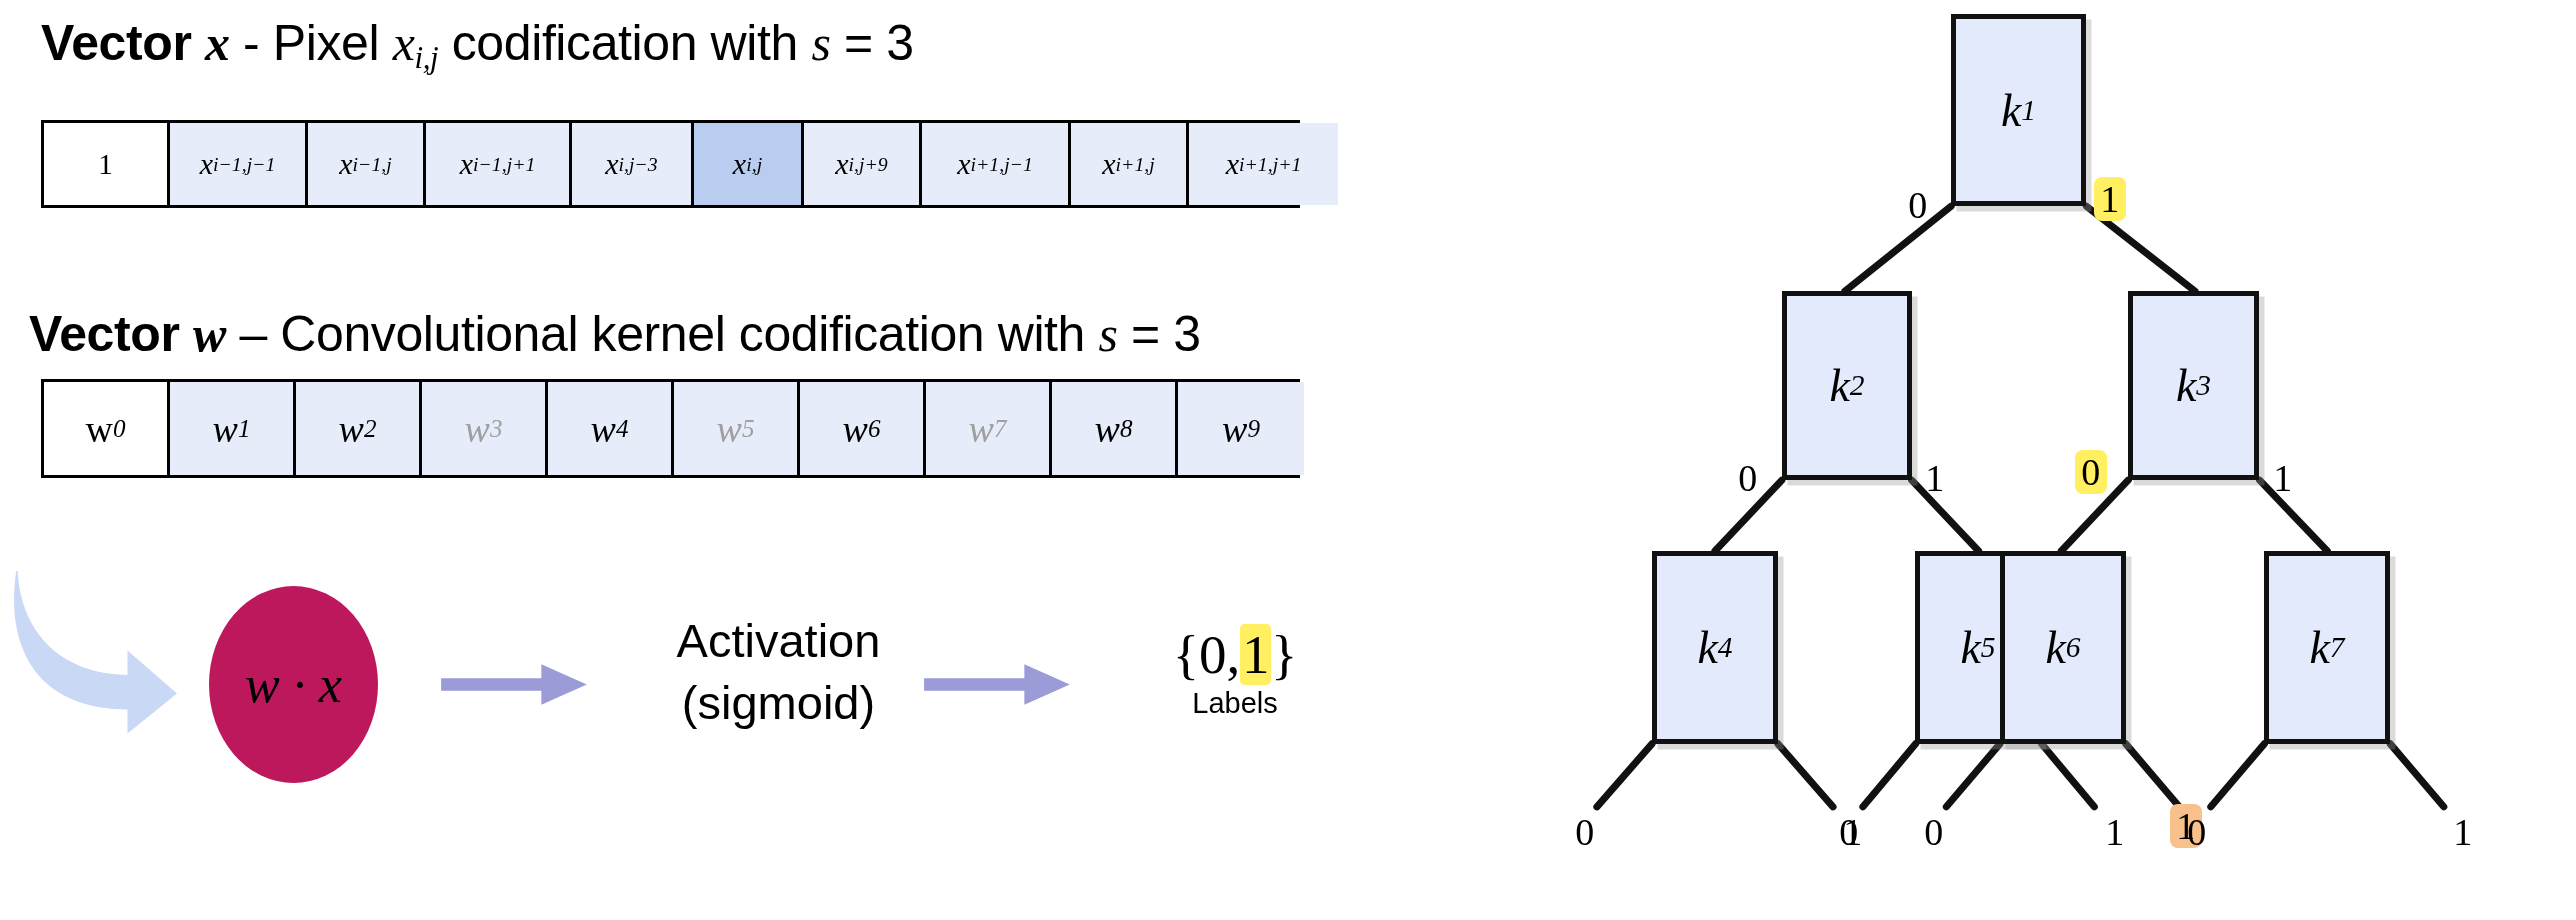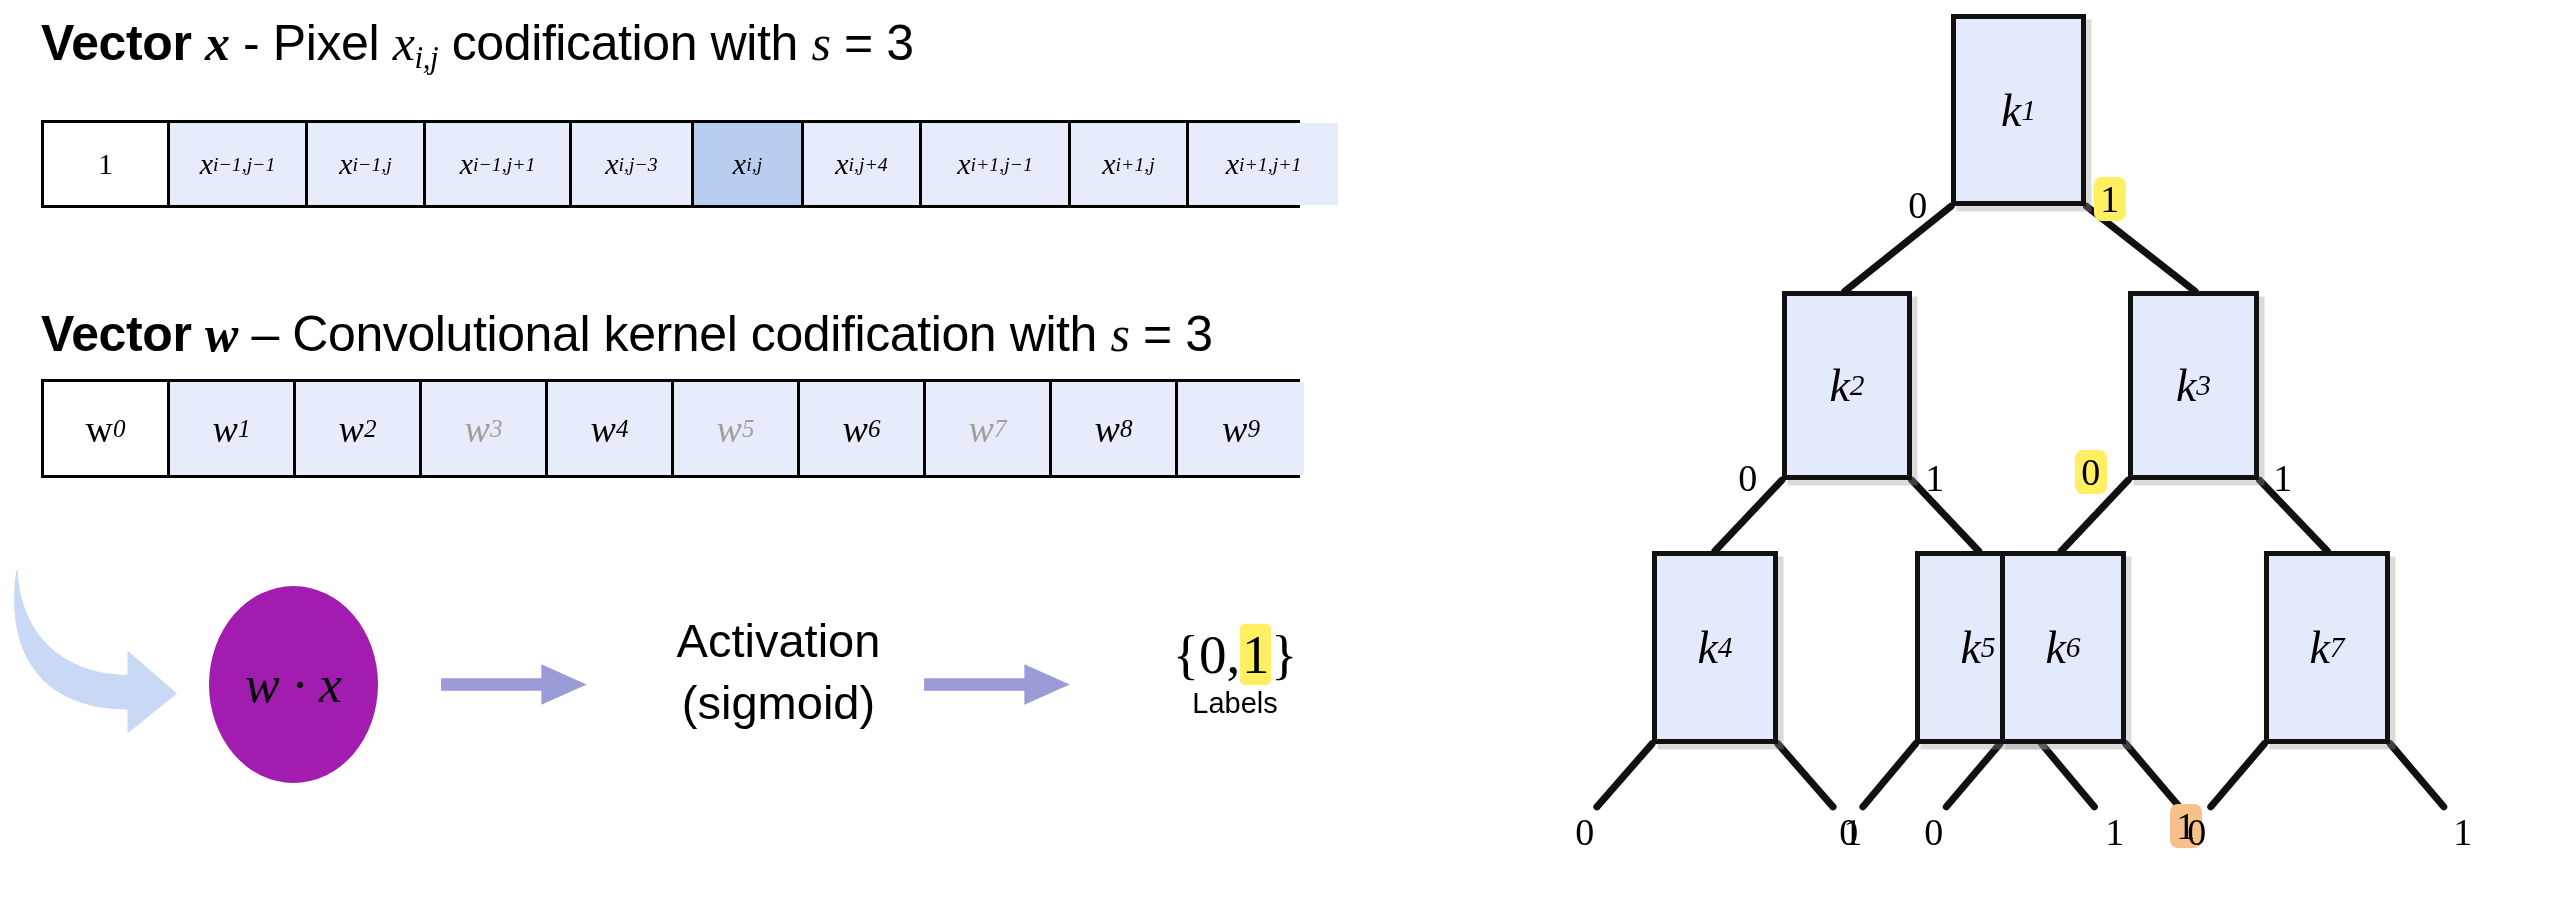--- a/index.html
+++ b/index.html
@@ -94,21 +94,21 @@
     height: 169px;
   }
 
   #wx-ellipse {
     position: absolute;
     left: 209px;
     top: 35px;
     width: 169px;
     height: 197px;
     border-radius: 50%;
-    background: #a21caf;
+    background: #be185d;
     display: flex;
     align-items: center;
     justify-content: center;
     font-family: "Liberation Serif", serif;
     font-style: italic;
     font-size: 52px;
   }
 
   .flow-arrow {
     position: absolute;
@@ -226,37 +226,37 @@
         <div class="vcell" style="flex: 0 0 122px;">
           <span>x</span>
           <span class="sub">i,j−3</span>
         </div>
         <div class="vcell accent" style="flex: 0 0 110px;">
           <span>x</span>
           <span class="sub">i,j</span>
         </div>
         <div class="vcell" style="flex: 0 0 118px;">
           <span>x</span>
-          <span class="sub">i,j+4</span>
+          <span class="sub">i,j+9</span>
         </div>
         <div class="vcell" style="flex: 0 0 149px;">
           <span>x</span>
           <span class="sub">i+1,j−1</span>
         </div>
         <div class="vcell" style="flex: 0 0 118px;">
           <span>x</span>
           <span class="sub">i+1,j</span>
         </div>
         <div class="vcell" style="flex: 0 0 149px;">
           <span>x</span>
           <span class="sub">i+1,j+1</span>
         </div>
       </div>
 
-    <div class="section-title" style="left:41px; top:308px;text-align:center;">
+    <div class="section-title" style="left:29px; top:308px;text-align:center;">
       <span class="bold">Vector</span><span>&nbsp;</span><span class="mathvar-b">w</span><span> – Convolutional kernel codification with </span><span class="mathvar">s</span><span> = 3</span>
     </div>
 
     <div class="vector-strip" id="strip-w" style="left:41px; top:379px; width:1259px; height:99px;">
         <div class="vcell wcell plain" style="flex: 0 0 126px;">
           <span>w</span>
           <span class="sub">0</span>
         </div>
         <div class="vcell wcell" style="flex: 0 0 126px;">
           <span>w</span>

